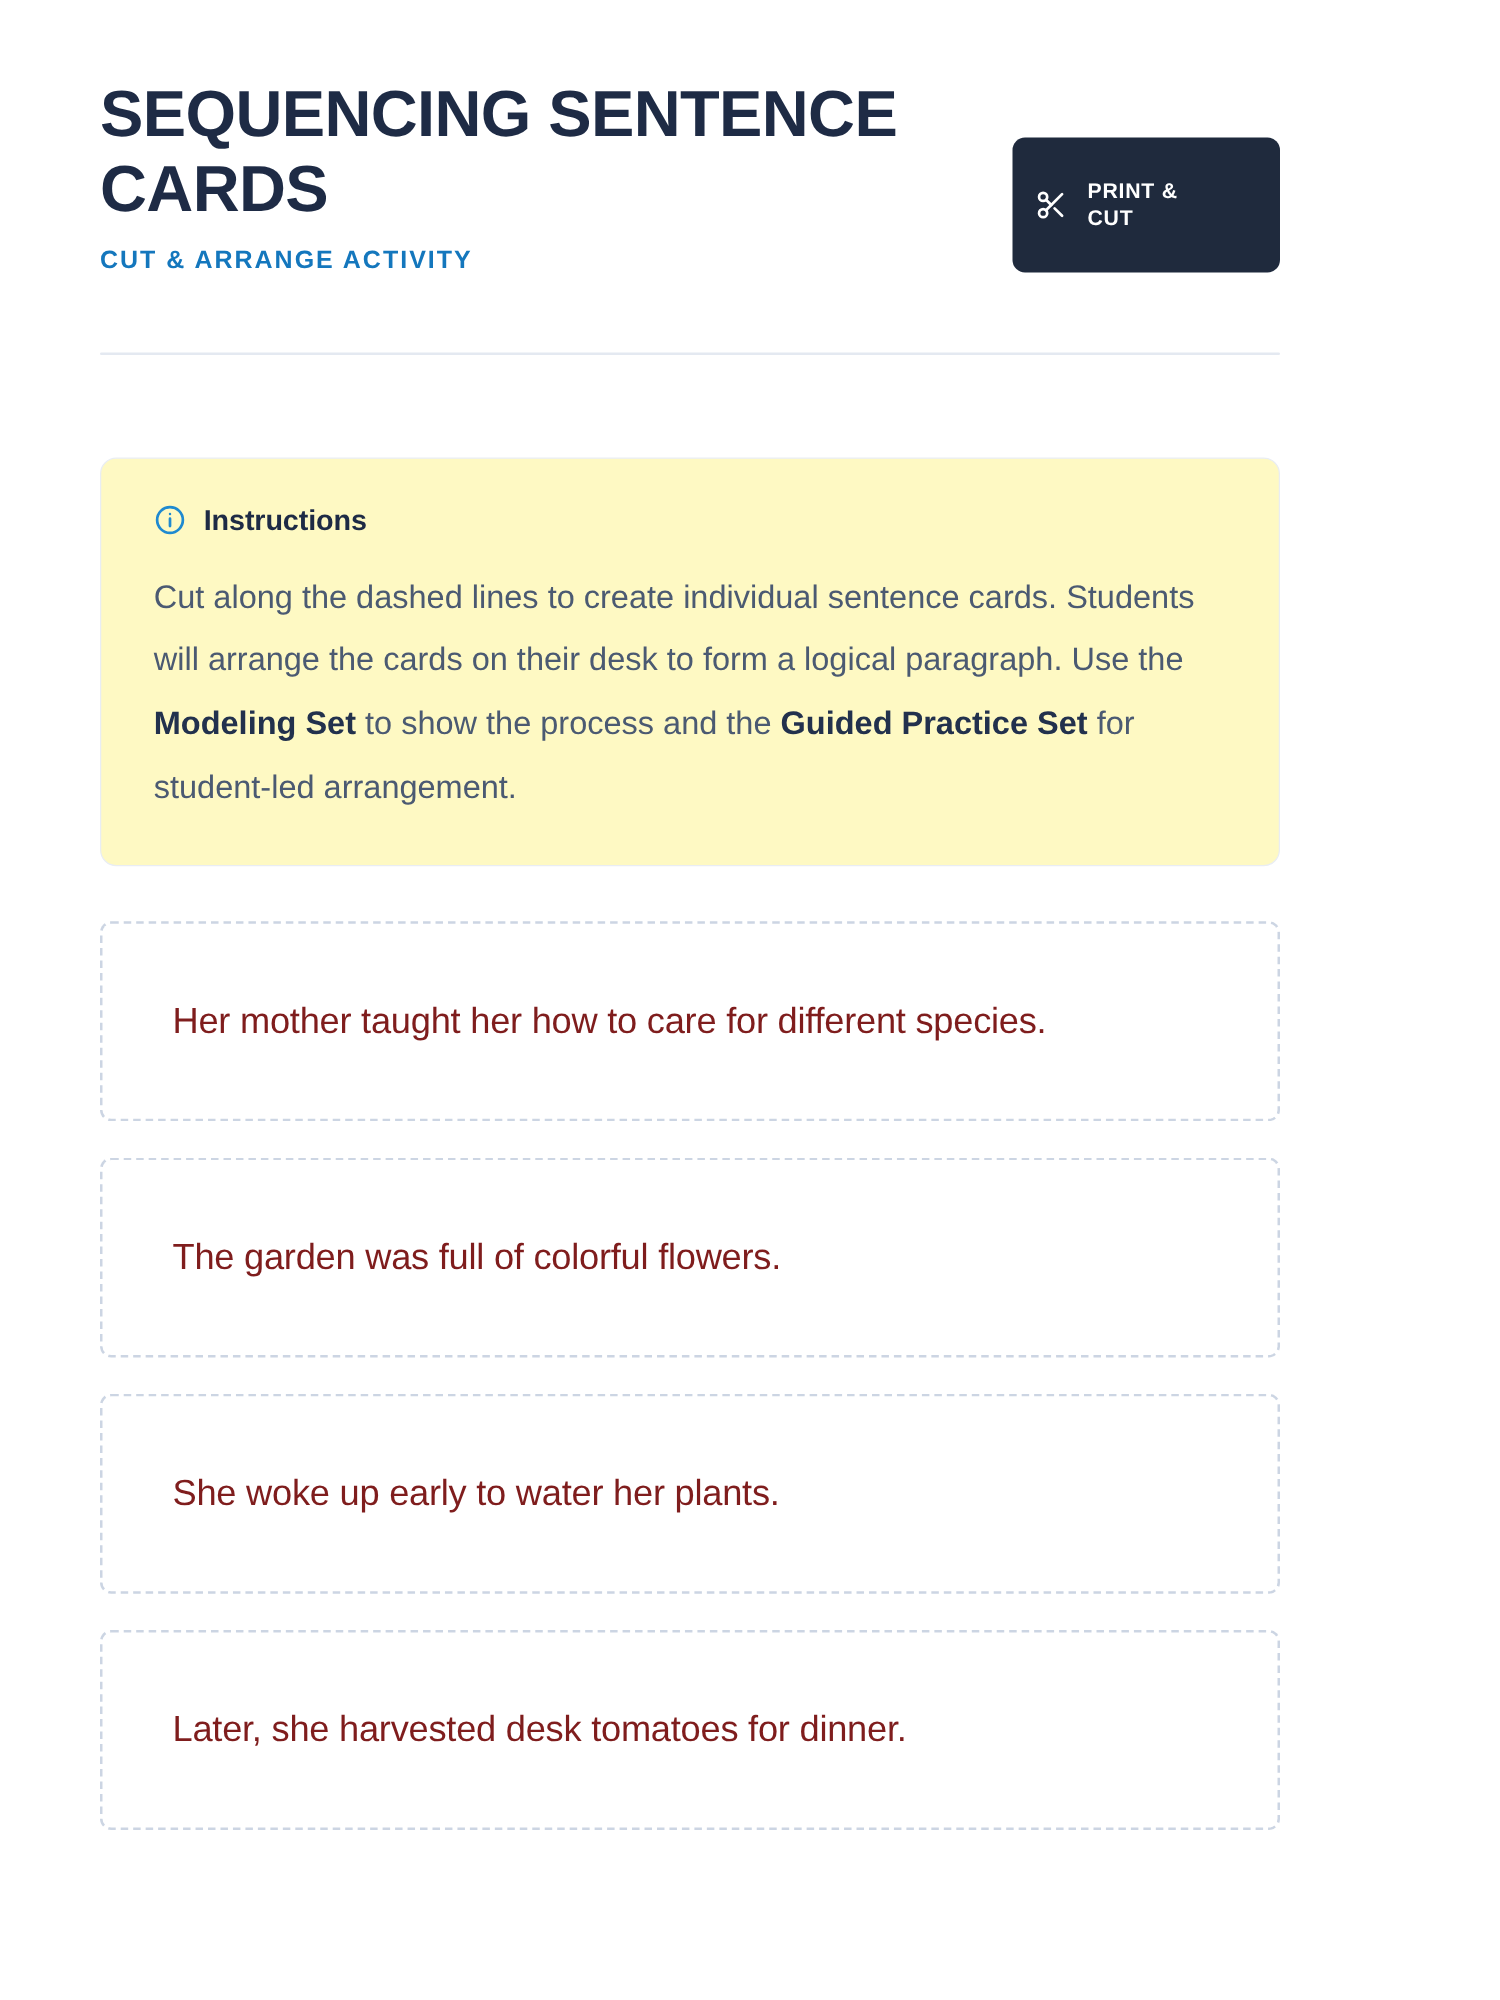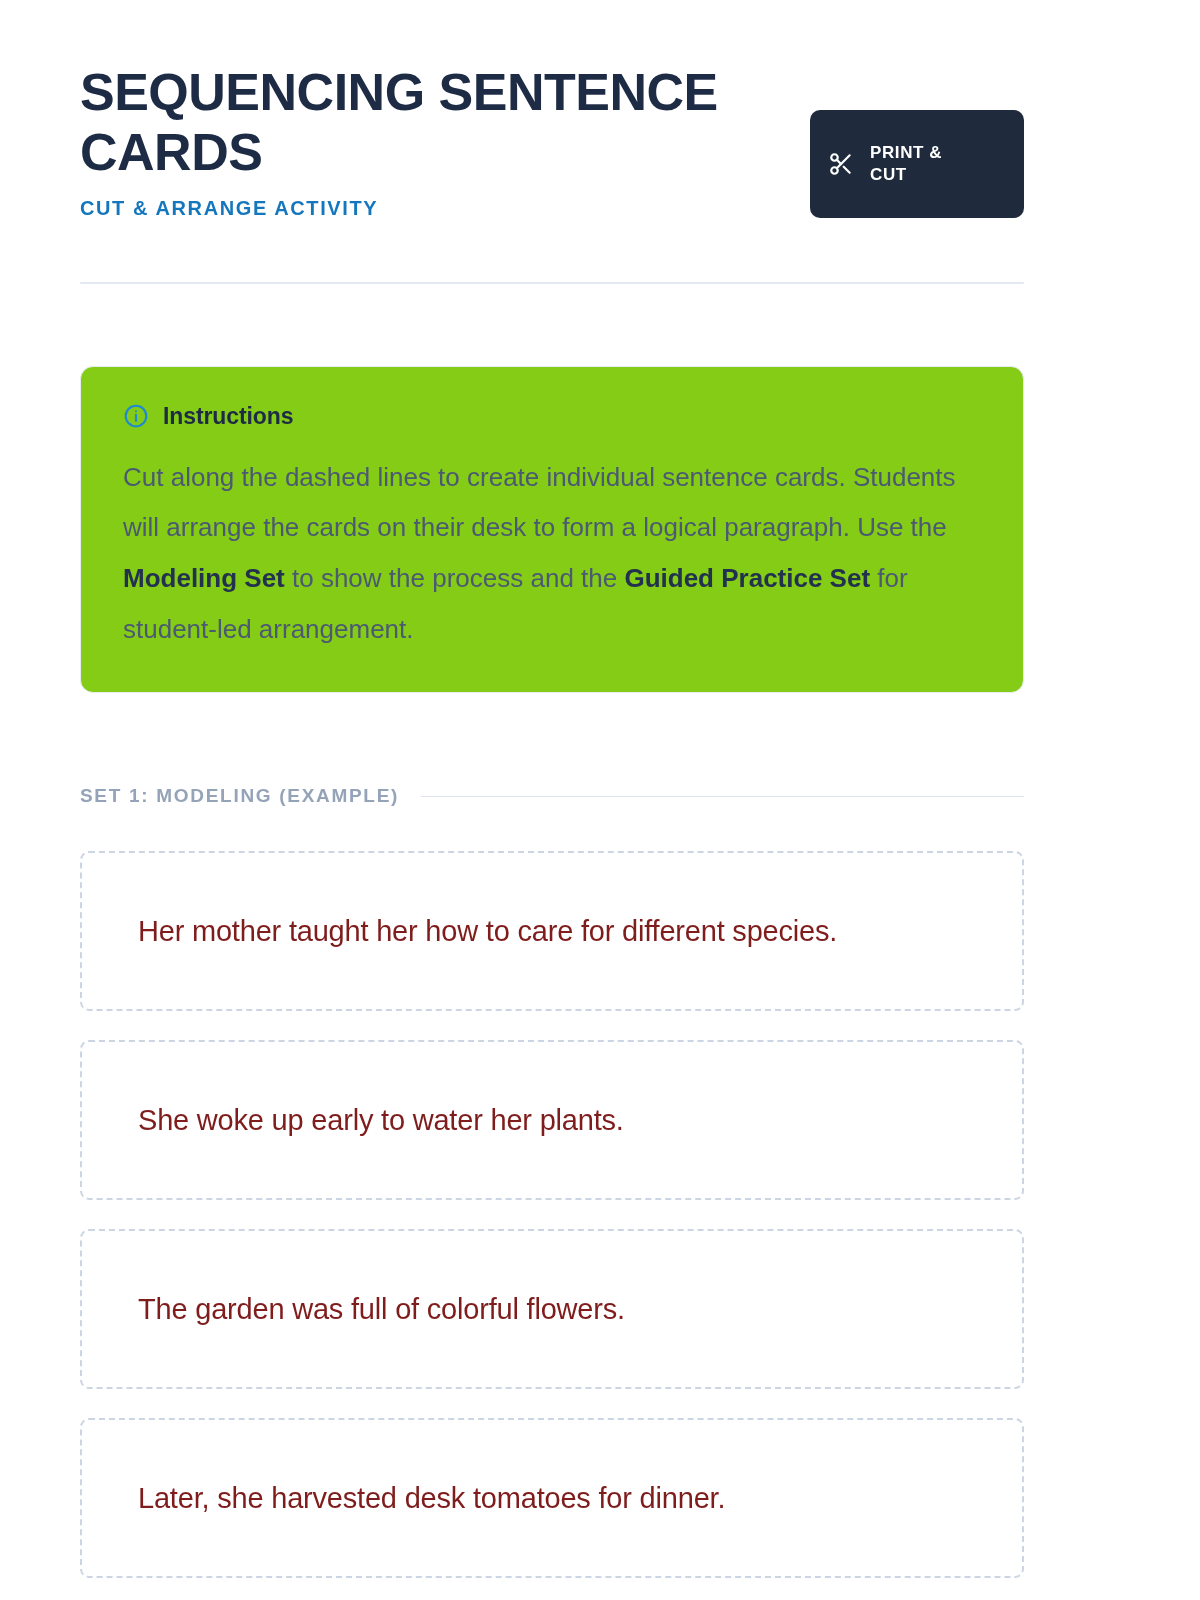--- a/index.html
+++ b/index.html
@@ -84,21 +84,21 @@
   .header-divider {
     margin-top: 62px;
     height: 2px;
     background: #e4e9f1;
     border-radius: 1px;
   }
 
   
   .instructions-panel {
     margin-top: 82px;
-    background: #84cc16;
+    background: #fef9c3;
     border: 1px solid #e9edf3;
     border-radius: 13px;
     padding: 36px 42px 38px 42px;
   }
 
   .instructions-head {
     display: flex;
     align-items: center;
     gap: 14px;
     margin-bottom: 22px;
@@ -197,33 +197,29 @@
         <line x1="12" y1="11" x2="12" y2="16.5"></line>
         <circle cx="12" cy="7.6" r="0.9" fill="#1f8ad0" stroke="none"></circle>
       </svg>
       <div class="instructions-title">Instructions</div>
     </div>
     <p class="instructions-body">
       <span>Cut along the dashed lines to create individual sentence cards. Students will arrange the cards on their desk to form a logical paragraph. Use the </span><b>Modeling Set</b><span> to show the process and the </span><b>Guided Practice Set</b><span> for student-led arrangement.</span>
     </p>
   </div>
 
-  <div class="set-header">
-    <div class="set-label">Set 1: Modeling (Example)</div>
-    <div class="set-rule"></div>
+
+  <div class="card-list">
+    <div class="sentence-card">
+      <span class="sentence-text">Her mother taught her how to care for different species.</span>
+    </div>
+    <div class="sentence-card">
+      <span class="sentence-text">The garden was full of colorful flowers.</span>
+    </div>
+    <div class="sentence-card">
+      <span class="sentence-text">She woke up early to water her plants.</span>
+    </div>
+    <div class="sentence-card">
+      <span class="sentence-text">Later, she harvested desk tomatoes for dinner.</span>
+    </div>
   </div>
 
-  <div class="card-list">
-    <div class="sentence-card">
-      <span class="sentence-text">Her mother taught her how to care for different species.</span>
-    </div>
-    <div class="sentence-card">
-      <span class="sentence-text">She woke up early to water her plants.</span>
-    </div>
-    <div class="sentence-card">
-      <span class="sentence-text">The garden was full of colorful flowers.</span>
-    </div>
-    <div class="sentence-card">
-      <span class="sentence-text">Later, she harvested desk tomatoes for dinner.</span>
-    </div>
-  </div>
-
 </div>
 
 </body></html>

